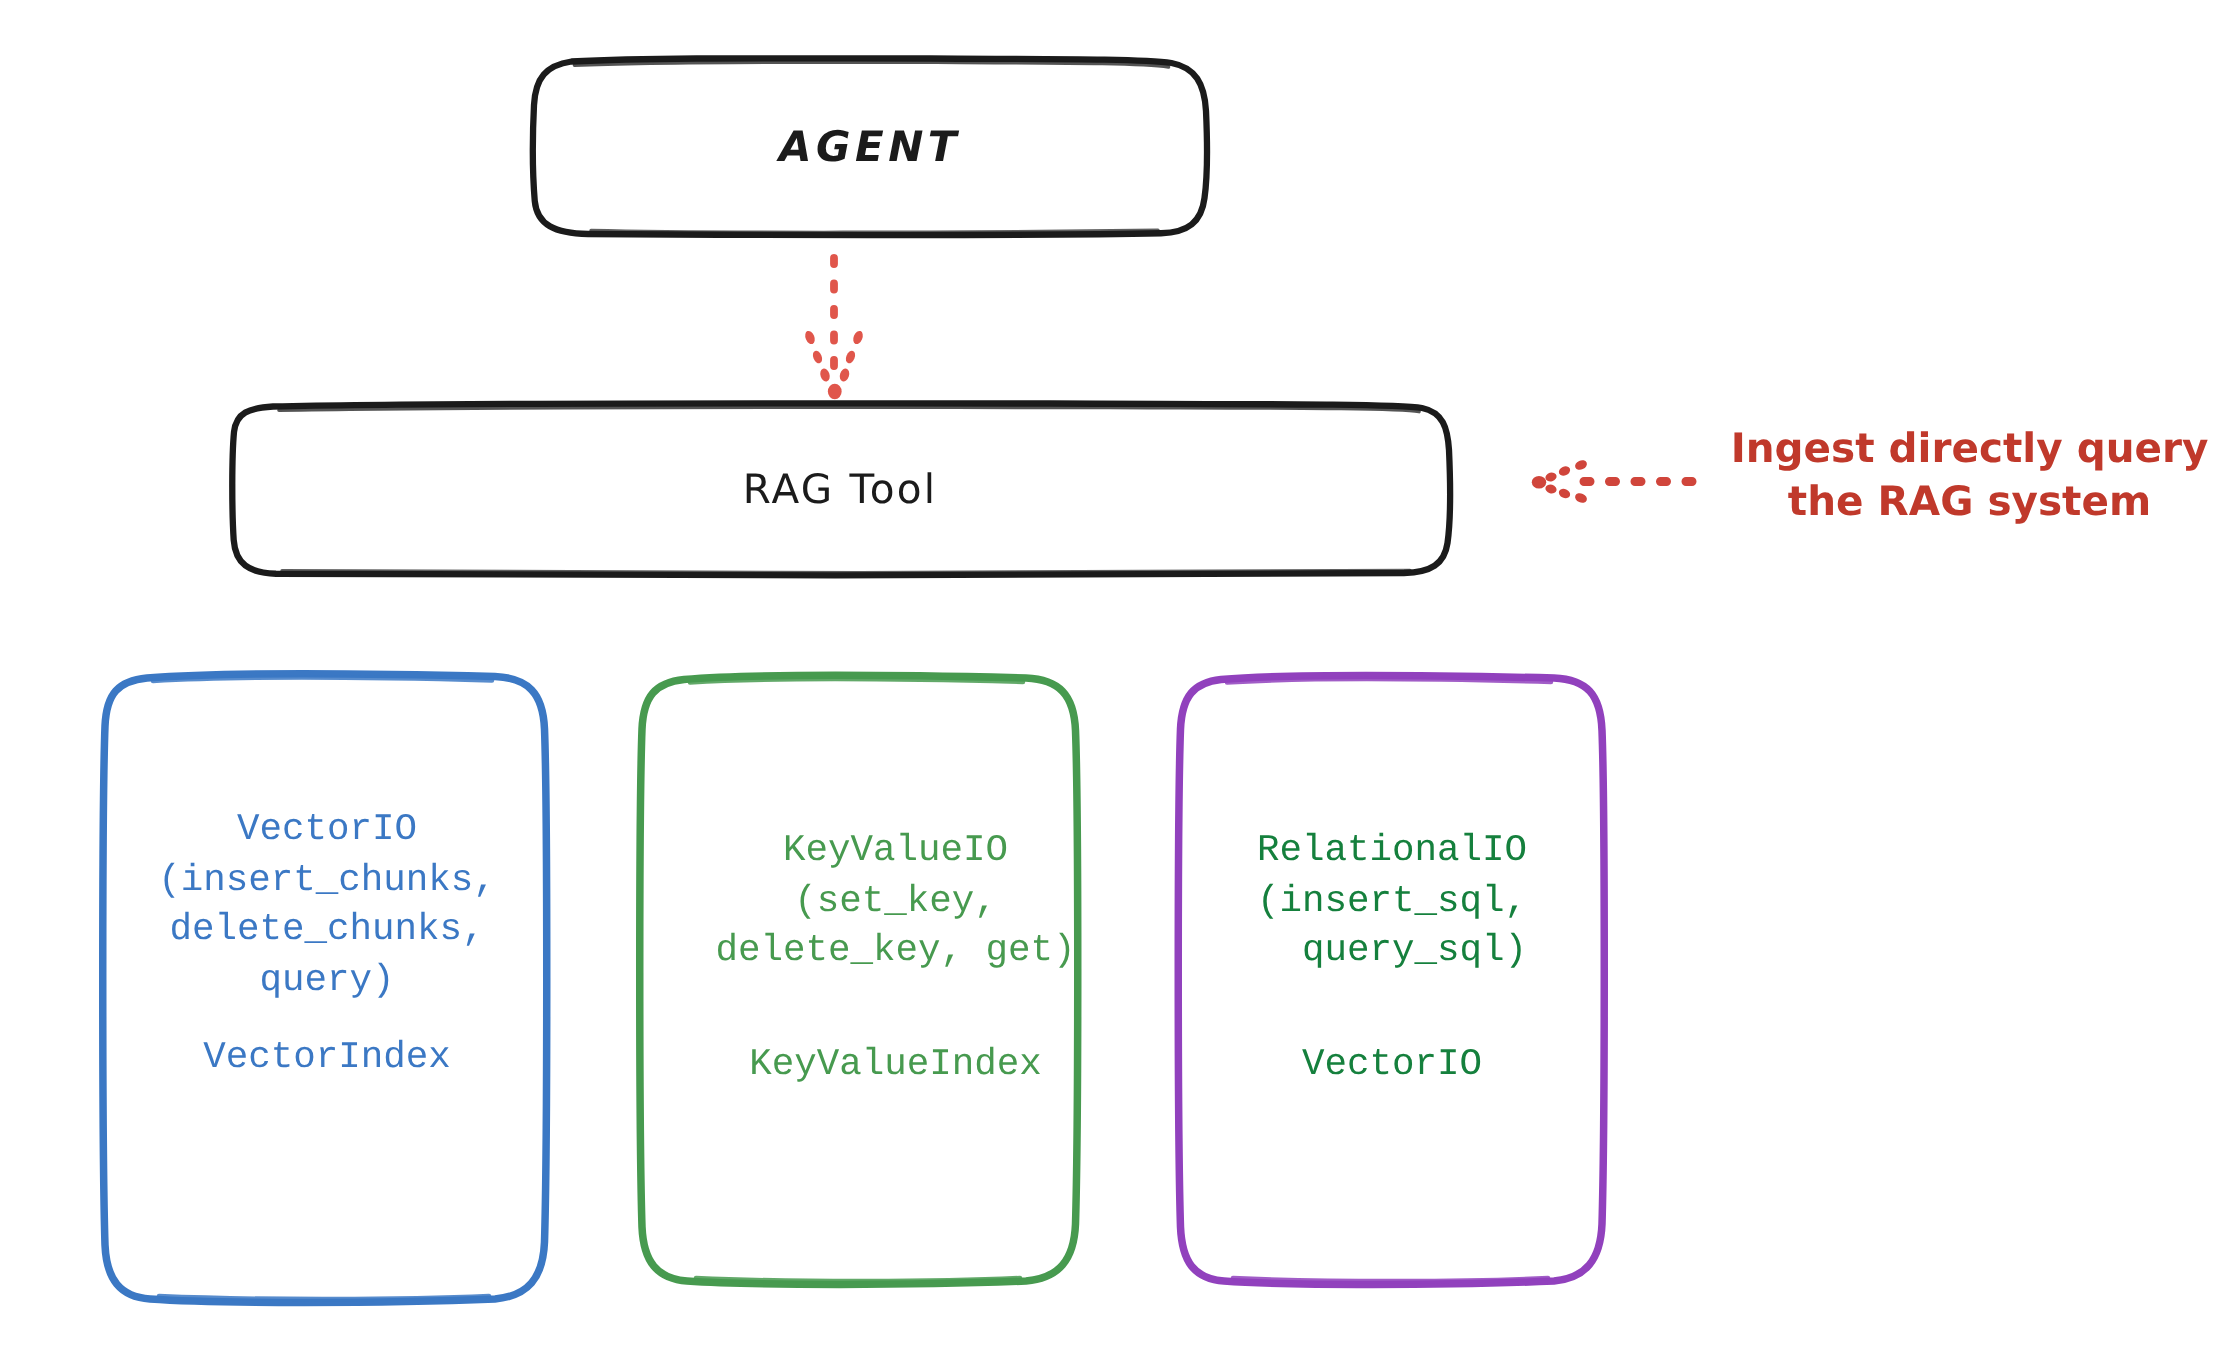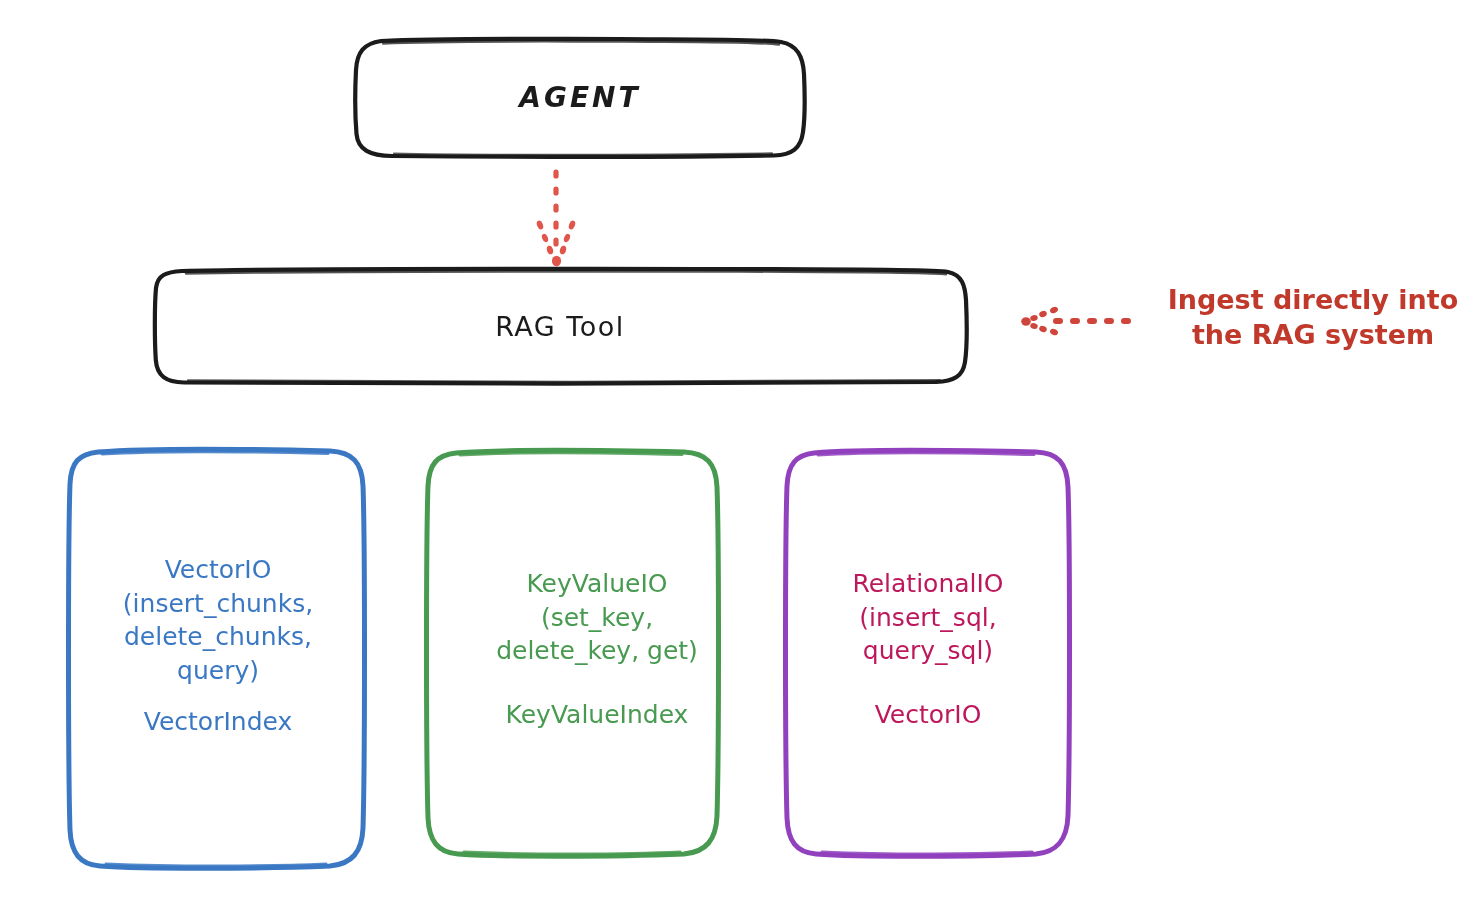--- a/index.html
+++ b/index.html
@@ -52,21 +52,22 @@
   #node-agent .node-label {
     font-style: italic;
     font-weight: 700;
     font-size: 28px;
     letter-spacing: 3px;
   }
 
   
   .node.leaf {
     align-items: flex-start;
-    padding-top: 17px;
+    padding-top: 0;
+    font-family: Liberation Mono, monospace;
   }
   .node.leaf .node-inner {
     width: 100%;
     display: flex;
     flex-direction: column;
     align-items: center;
   }
   .node.leaf .node-label {
     font-size: 25px;
     line-height: 1.34;
@@ -76,35 +77,35 @@
     font-size: 25px;
     font-weight: 500;
     line-height: 1.34;
   }
 
   #node-vectorio .node-label,
   #node-vectorio .node-sub { color: #3b78c4; }
   #node-keyvalueio .node-label,
   #node-keyvalueio .node-sub { color: #479a4f; }
   #node-relationalio .node-label,
-  #node-relationalio .node-sub { color: #be185d; }
+  #node-relationalio .node-sub { color: #15803d; text-align: right; }
 
   
   #node-agent       { left: 355px; top: 40px;  width: 450px; height: 116px; }
   #node-ragtool     { left: 155px; top: 270px; width: 810px; height: 113px; }
 
   #node-vectorio    { left: 70px;  top: 448px; width: 296px; height: 420px; }
   #node-keyvalueio  { left: 452px; top: 450px; width: 290px; height: 406px; }
   #node-relationalio{ left: 787px; top: 450px; width: 282px; height: 406px; }
 
   #node-vectorio .node-inner     { padding-top: 88px; }
   #node-keyvalueio .node-inner   { padding-top: 100px; }
   #node-relationalio .node-inner { padding-top: 100px; }
 
-  .node.leaf .node-sub { margin-top: 30px; }
+  .node.leaf .node-sub { margin-top: 42px; }
   #node-vectorio .node-sub   { margin-top: 18px; }
 
   
   #annotation {
     position: absolute;
     left: 1148px;
     top: 282px;
     width: 330px;
   }
   #annotation .annot-text {
@@ -229,17 +230,17 @@
   <div class="node leaf" id="node-relationalio">
     <div class="node-inner">
       <span class="node-label">RelationalIO
 (insert_sql,
 query_sql)</span>
       <span class="node-sub">VectorIO</span>
     </div>
   </div>
 
   <div id="annotation">
-    <span class="annot-text">Ingest directly into
+    <span class="annot-text">Ingest directly query
 the RAG system</span>
   </div>
 
 </div>
 
 </body></html>

